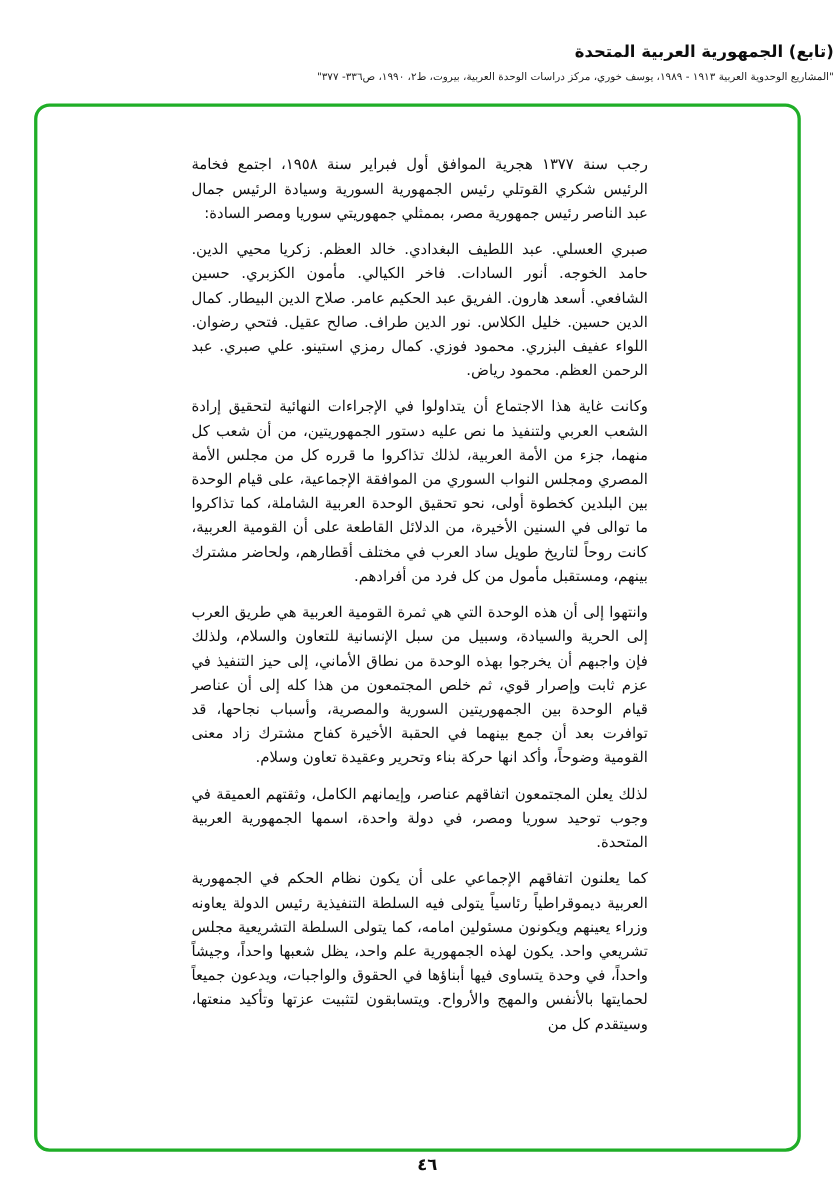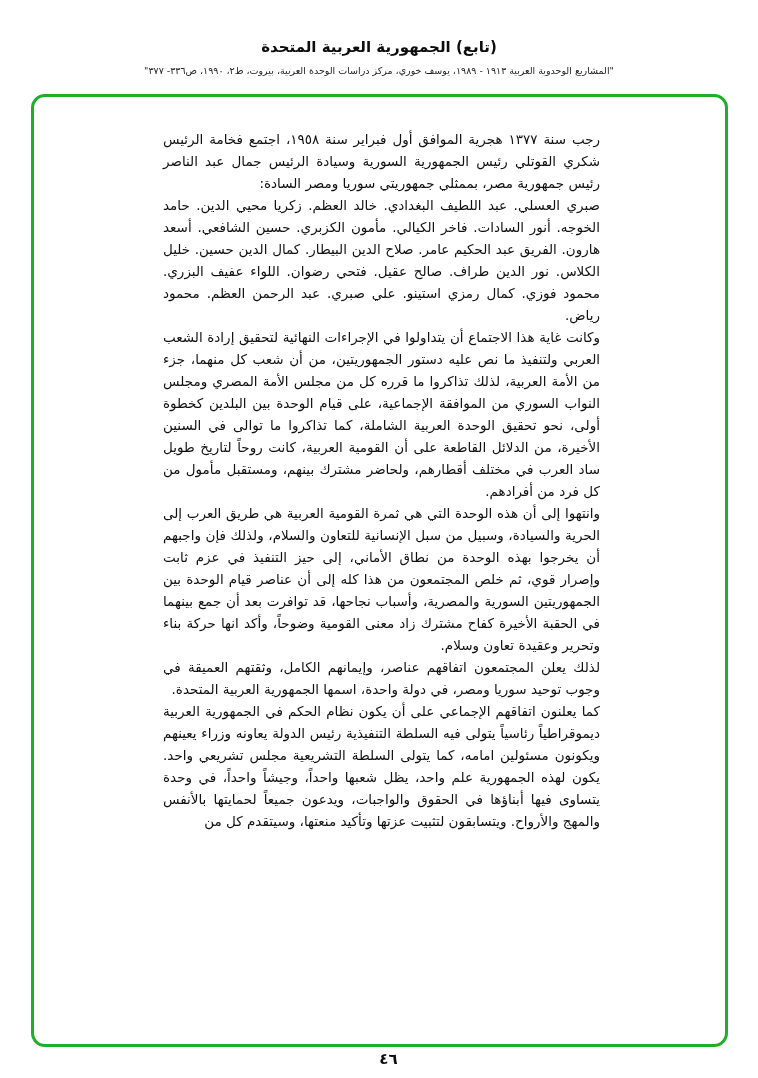--- a/index.html
+++ b/index.html
@@ -11,21 +11,20 @@
     font-family: "DejaVu Sans", sans-serif;
     color: #161616;
     overflow: hidden;
   }
 
   .page-header {
     position: absolute;
     top: 38px;
     left: 0;
     width: 100%;
-    text-align: center;
     direction: rtl;
   }
   .page-title {
     font-size: 15px;
     font-weight: bold;
     letter-spacing: 0.2px;
     color: #0d0d0d;
   }
   .source-citation {
     margin-top: 9px;
@@ -49,21 +48,21 @@
     top: 128px;
     right: 158px;
     width: 437px;
     direction: rtl;
     text-align: justify;
     font-size: 13.5px;
     line-height: 22px;
     color: #101010;
   }
   .document-body p {
-    margin: 0;
+    margin: 11px;
   }
 
   .page-number {
     position: absolute;
     top: 1050px;
     left: 0;
     width: 100%;
     text-align: center;
     font-size: 15px;
     font-weight: bold;

